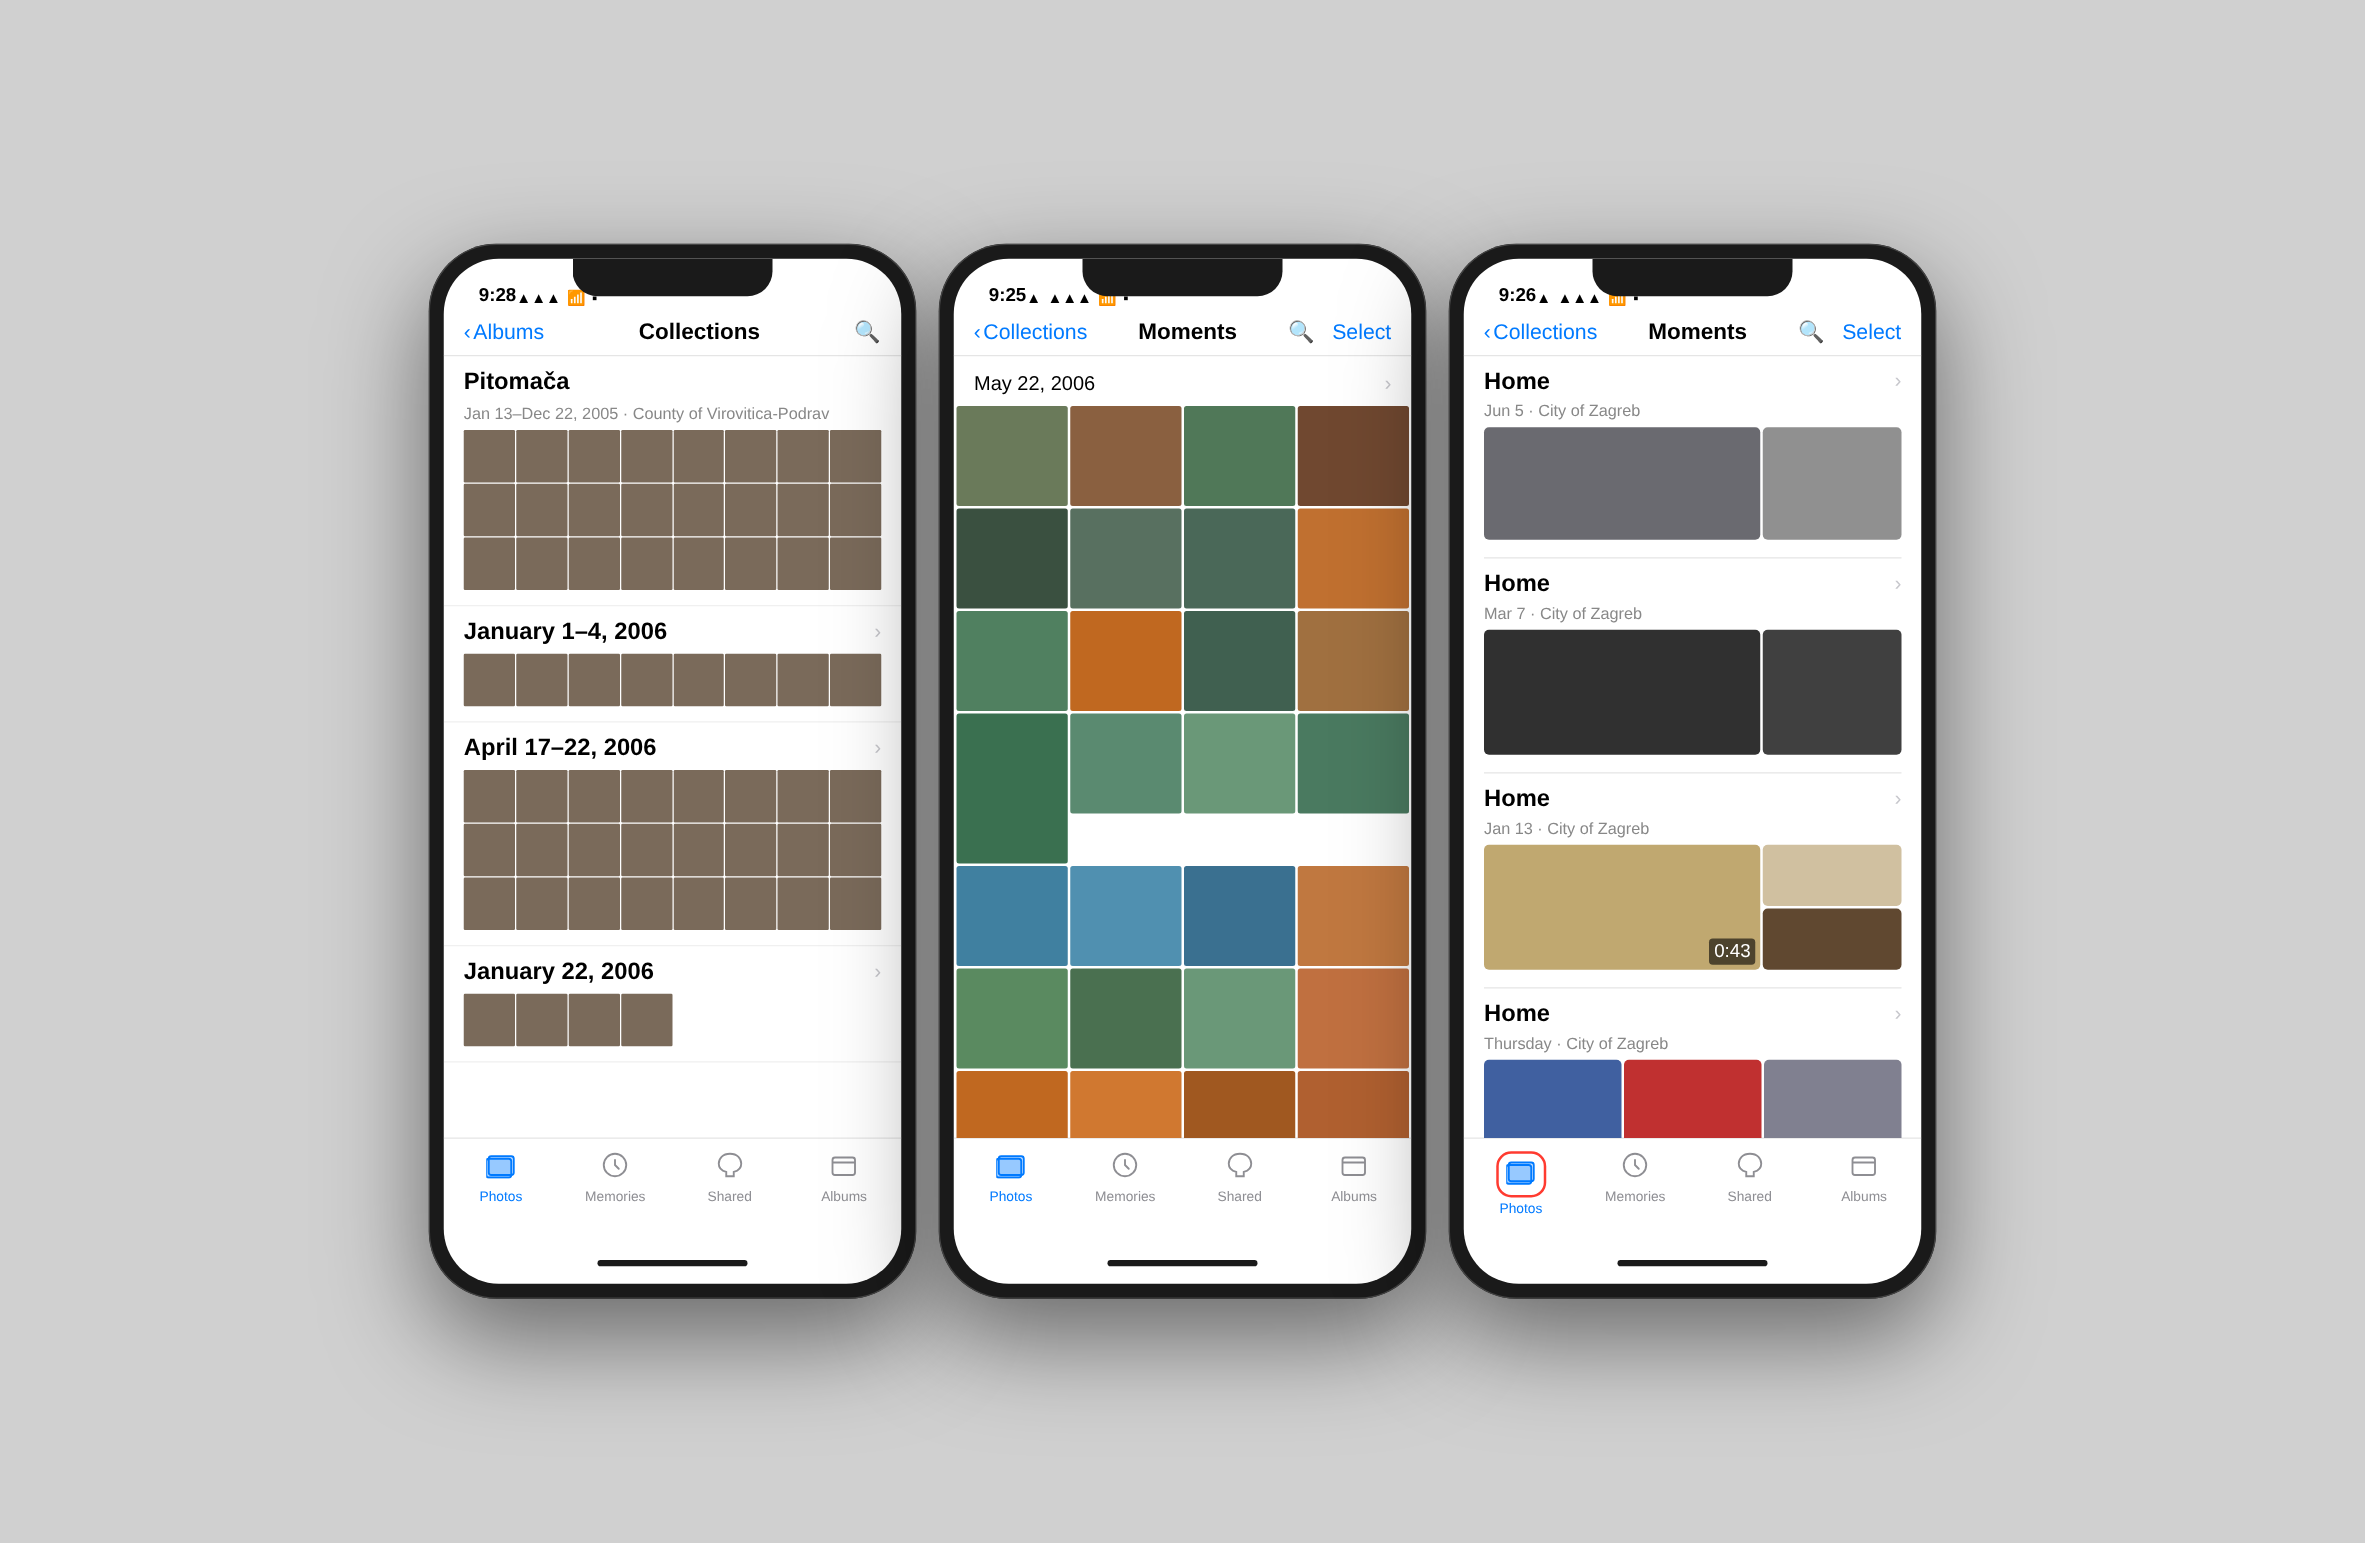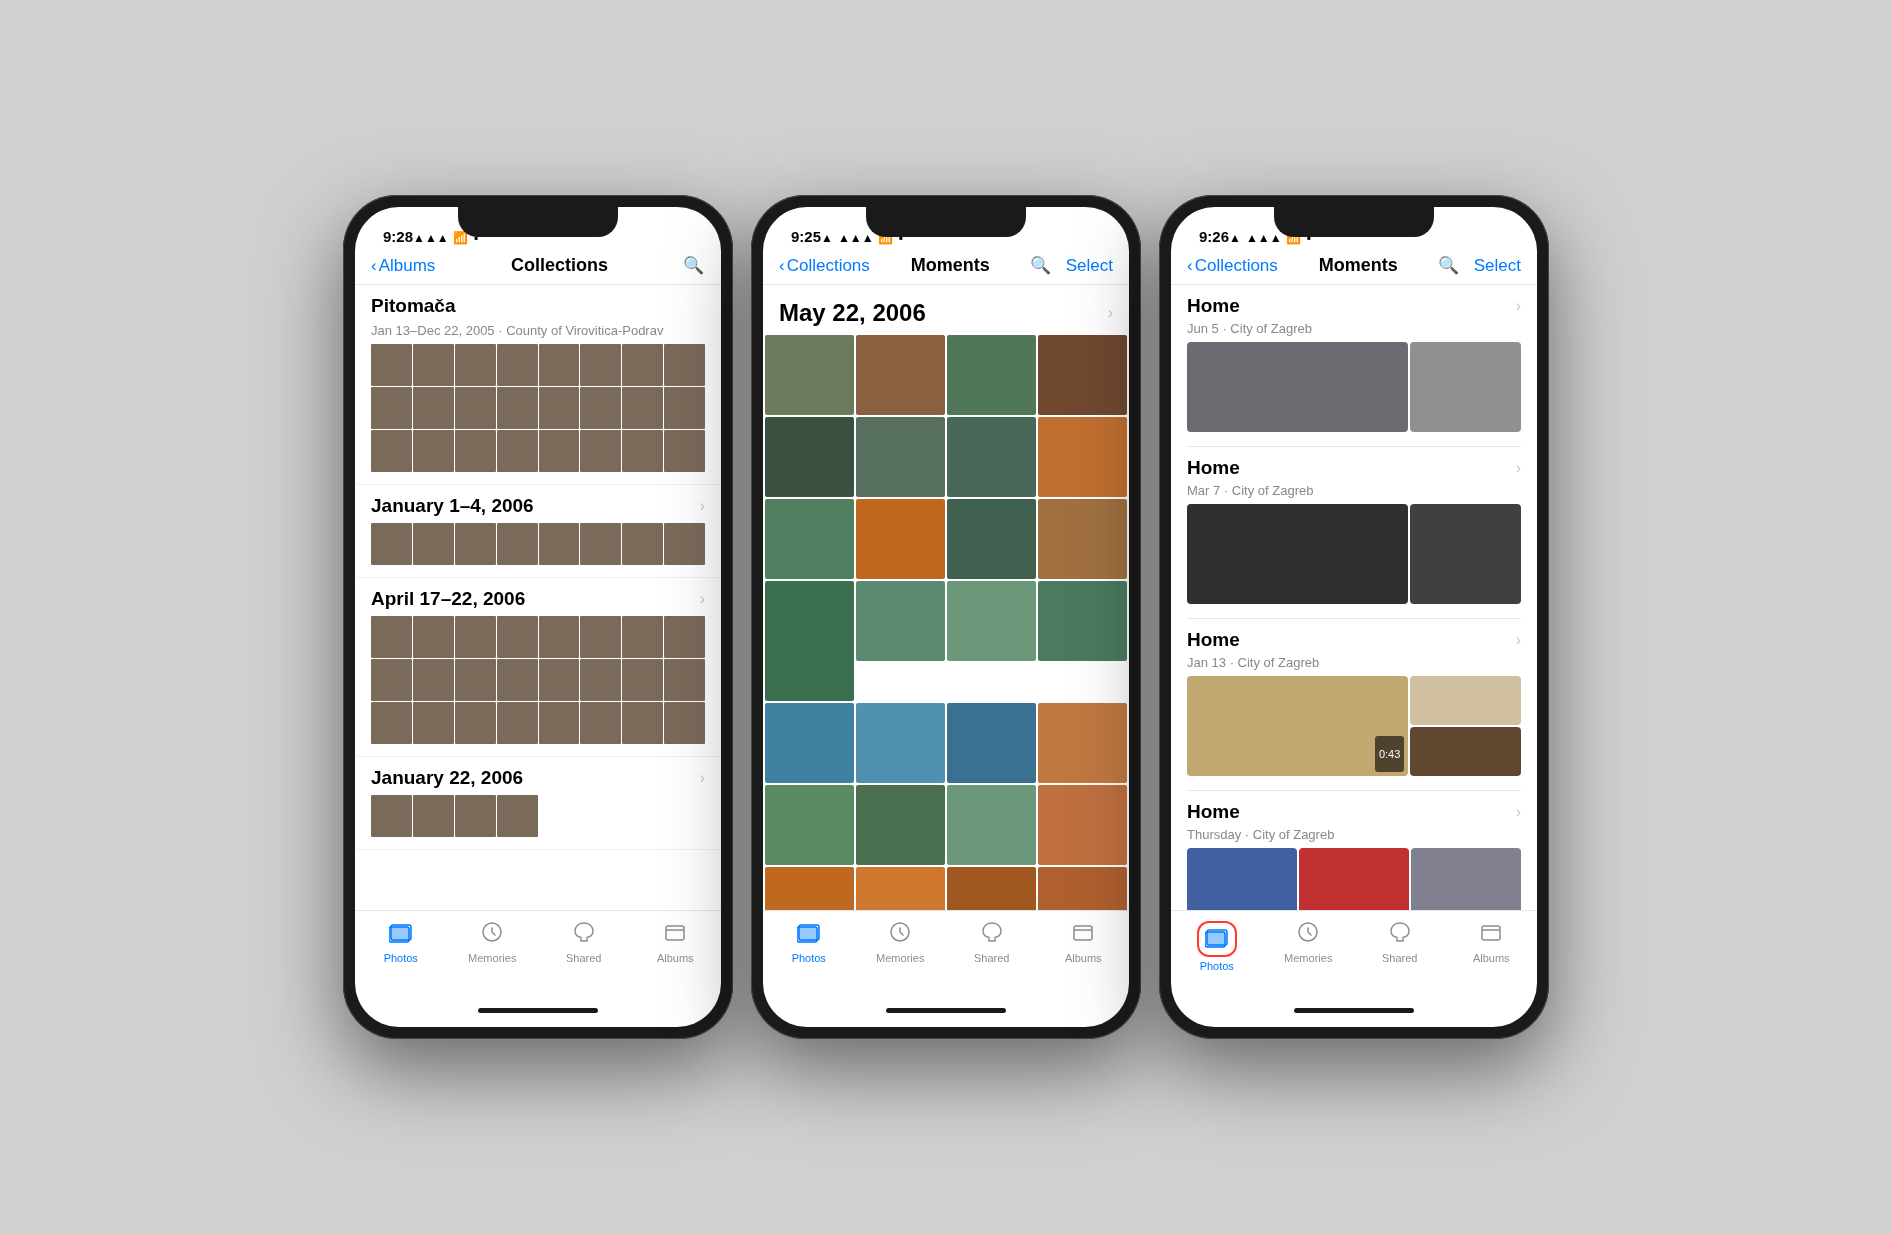--- a/index.html
+++ b/index.html
@@ -157,22 +157,22 @@
 
     
     .moments-date-header {
       display: flex;
       align-items: center;
       justify-content: space-between;
       padding: 14px 16px 8px;
     }
 
     .moments-date {
-      font-size: 24px;
-      font-weight: 700;
+      font-size: 16px;
+      font-weight: 400;
     }
 
     .moments-grid {
       display: grid;
       grid-template-columns: repeat(4, 1fr);
       gap: 2px;
       padding: 0 2px;
     }
 
     .moment-cell {
@@ -655,21 +655,21 @@
         <div class="divider"></div>
 
         <div class="moment-entry">
           <div class="moment-entry-header">
             <span class="moment-entry-title">Home</span>
             <span class="chevron">›</span>
           </div>
           <div class="moment-entry-meta">Jan 13  ·  City of Zagreb</div>
           <div class="moment-photos-row">
             <div class="moment-photo-big" style="background:#c0a870; height:100px; border-radius:4px; position:relative;">
-              <div style="position:absolute;bottom:4px;right:4px;background:rgba(0,0,0,0.6);color:#fff;font-size:11px;padding:12px 4px;border-radius:3px;">0:43</div>
+              <div style="position:absolute;bottom:4px;right:4px;background:rgba(0,0,0,0.6);color:#fff;font-size:15px;padding:2px 4px;border-radius:3px;">0:43</div>
             </div>
             <div style="flex:1; display:flex; flex-direction:column; gap:2px;">
               <div class="moment-photo-sm" style="background:#d0c0a0; height:49px; border-radius:4px;"></div>
               <div class="moment-photo-sm" style="background:#604830; height:49px; border-radius:4px;"></div>
             </div>
           </div>
         </div>
         <div class="divider"></div>
 
         <div class="moment-entry">

